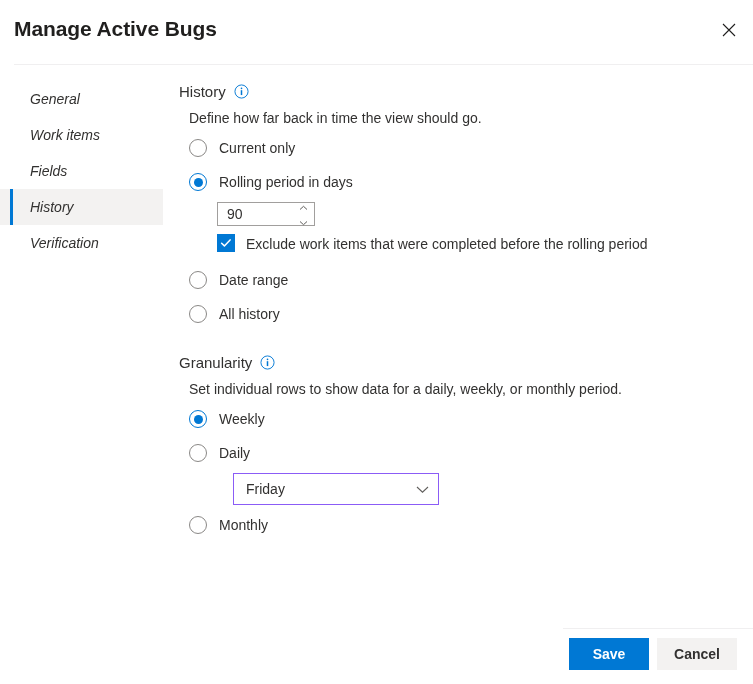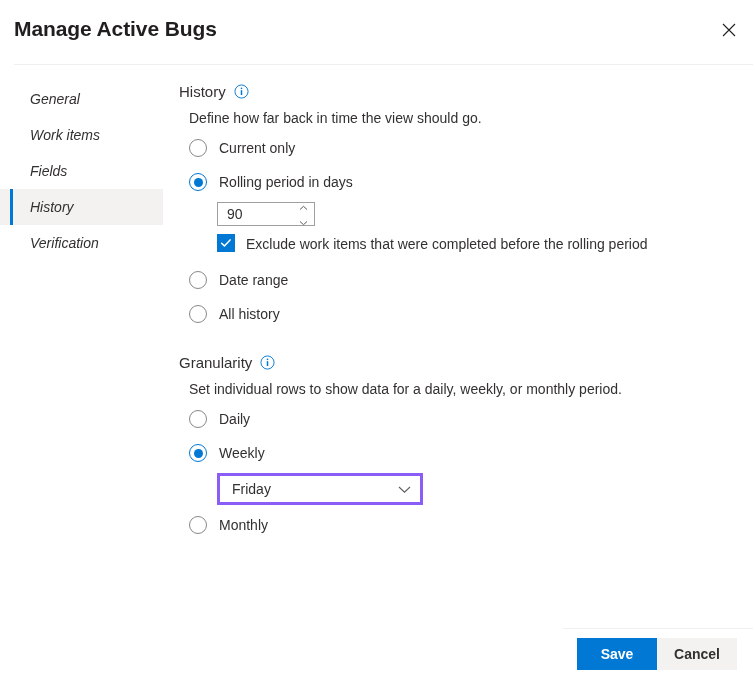--- a/index.html
+++ b/index.html
@@ -238,26 +238,26 @@
   .checkbox-row:not(.checked) .checkbox-mark svg { display: none; }
   .checkbox-label {
     font-size: 14px;
     color: #323130;
     margin-left: 11px;
     white-space: nowrap;
   }
 
   
   .dropdown {
-    margin-left: 38px;
+    margin-left: 54px;
     margin-top: -4px;
     margin-bottom: 10px;
     width: 206px;
     height: 32px;
-    border: 3px solid #8b5cf6;
+    border: 1px solid #8b5cf6;
     box-sizing: border-box;
     background: #fff;
     display: flex;
     align-items: center;
     justify-content: space-between;
     padding: 0 9px 0 12px;
     cursor: pointer;
   }
   .dropdown-value {
     font-size: 14px;
@@ -274,20 +274,21 @@
     right: 0;
     bottom: 55px;
     height: 1px;
     background: #f0eff0;
   }
   .footer {
     position: absolute;
     right: 16px;
     bottom: 14px;
     display: flex;
+    gap: 8px;
   }
   .btn {
     min-width: 80px;
     height: 32px;
     font-size: 14px;
     font-family: "Liberation Sans", sans-serif;
     border: 1px solid transparent;
     cursor: pointer;
     padding: 0 16px;
     box-sizing: border-box;
@@ -414,28 +415,28 @@
         <span class="info-icon">
           <svg width="15" height="15" viewBox="0 0 16 16" aria-hidden="true">
             <circle cx="8" cy="8" r="7" fill="none" stroke="#0078d4" stroke-width="1"></circle>
             <circle cx="8" cy="4.6" r="0.9" fill="#0078d4"></circle>
             <rect x="7.2" y="6.6" width="1.6" height="5.2" fill="#0078d4"></rect>
           </svg>
         </span>
       </h2>
       <p class="section-desc">Set individual rows to show data for a daily, weekly, or monthly period.</p>
 
+      <div class="radio-row checked">
+        <span class="radio-mark"></span>
+        <span class="radio-label">Weekly</span>
+      </div>
+
       <div class="radio-row">
         <span class="radio-mark"></span>
         <span class="radio-label">Daily</span>
-      </div>
-
-      <div class="radio-row checked">
-        <span class="radio-mark"></span>
-        <span class="radio-label">Weekly</span>
       </div>
 
       <div class="dropdown">
         <span class="dropdown-value">Friday</span>
         <span>
           <svg width="13" height="9" viewBox="0 0 13 9" aria-hidden="true">
             <path d="M1 2 L6.5 7.2 L12 2" fill="none" stroke="#605e5c" stroke-width="1.1"></path>
           </svg>
         </span>
       </div>

